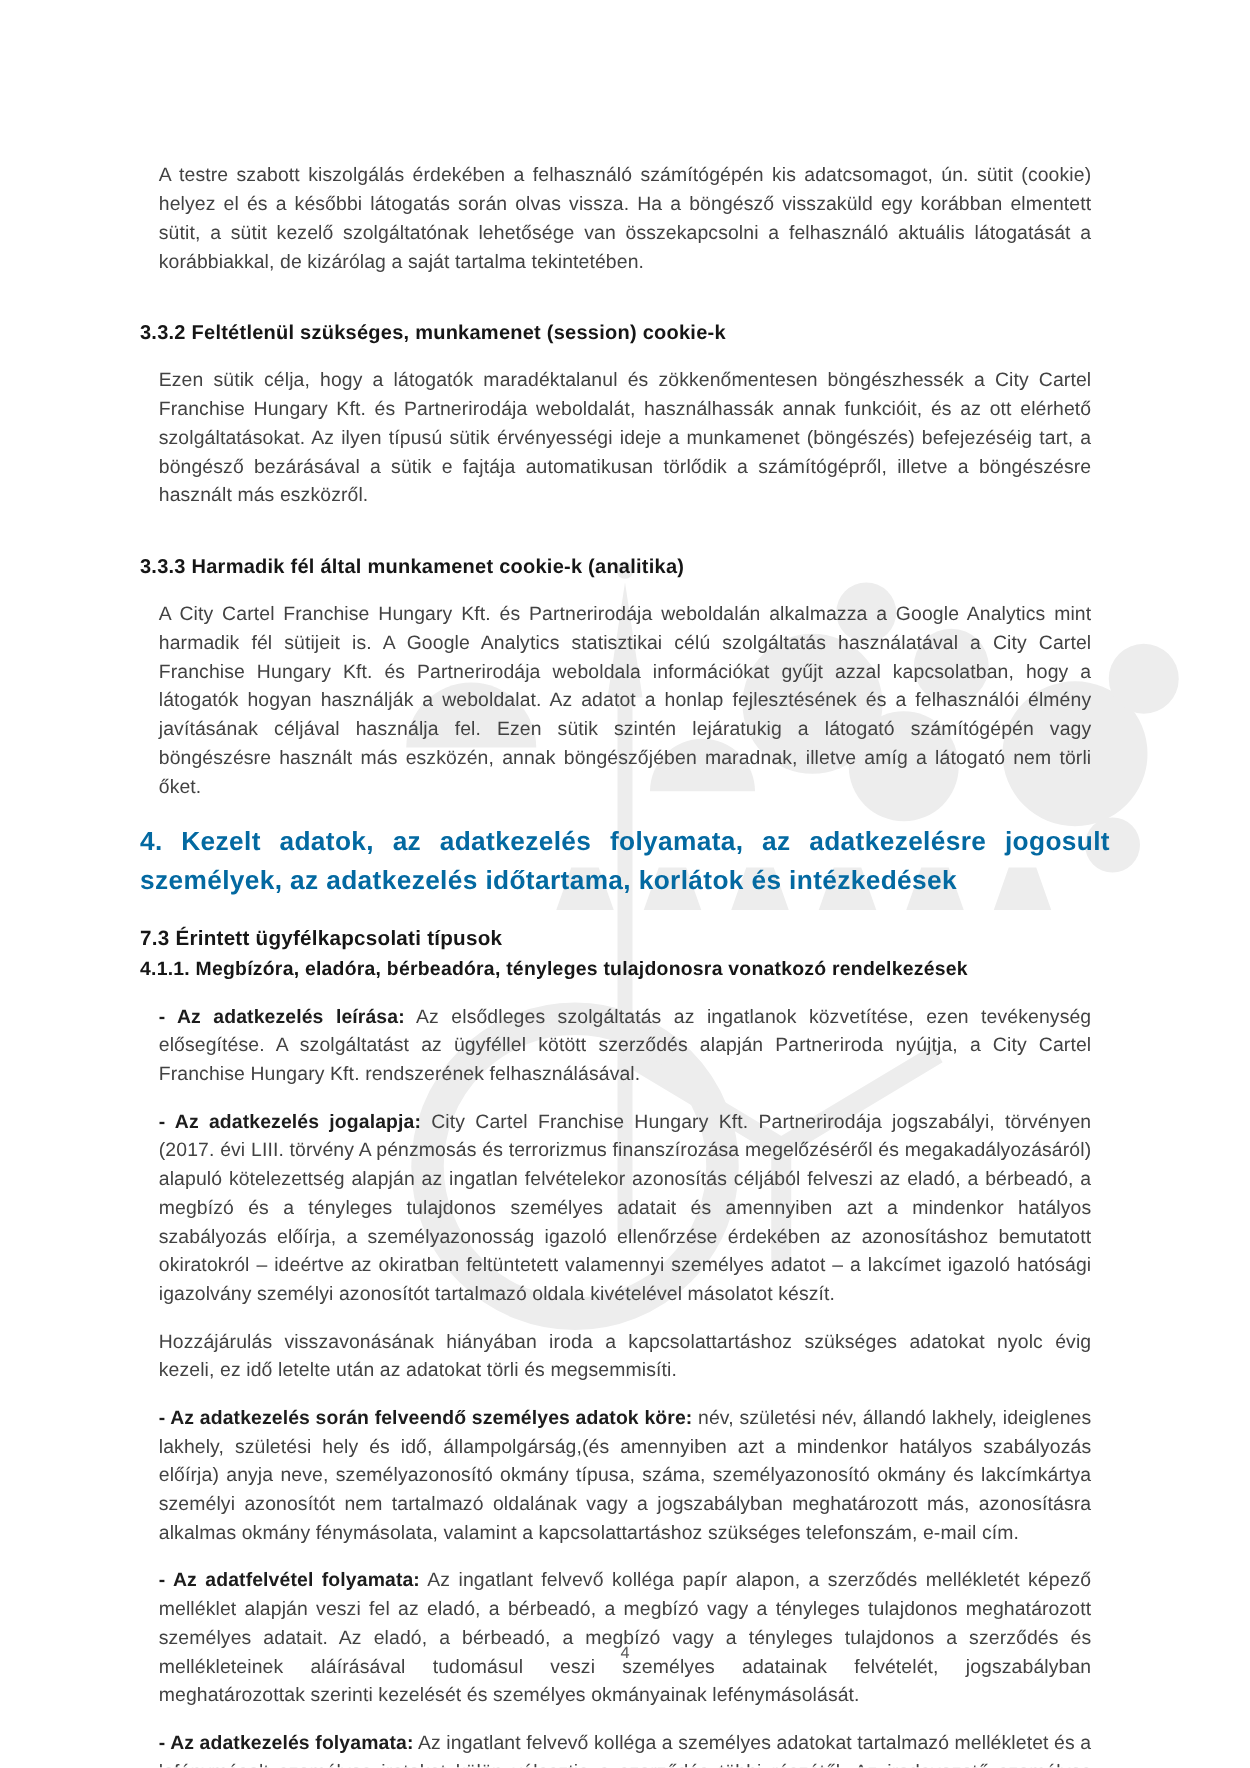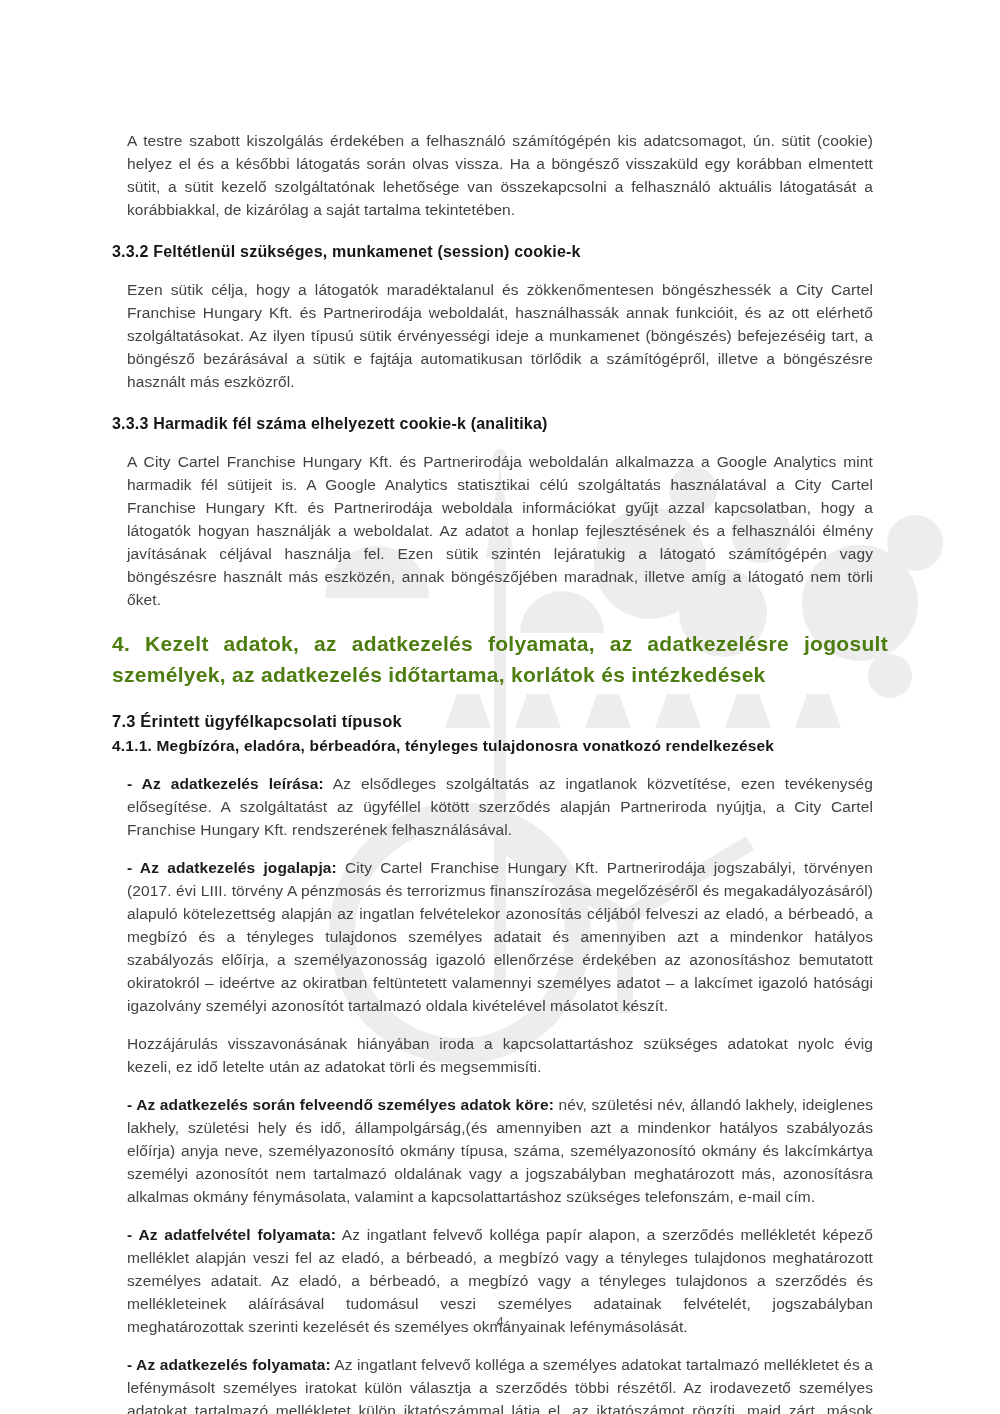--- a/index.html
+++ b/index.html
@@ -37,33 +37,33 @@
   p.body {
     margin: 15px;
     text-align: justify;
     font-weight: 400;
   }
   .lead {
     font-weight: 700;
     color: #1c1c1c;
   }
   h3.h-sub {
-    margin: 19px 0 0 0;
+    margin: 34px 0 0 0;
     font-size: 16px;
     line-height: 23px;
     font-weight: 800;
     color: #161616;
     letter-spacing: 0.2px;
   }
   h1.h-main {
     margin: 17px 0 20px 0;
     font-size: 21px;
     line-height: 31px;
     font-weight: 800;
-    color: #4d7c0f;
+    color: #0369a1;
     text-align: justify;
     letter-spacing: 0.3px;
   }
   h2.h-mid {
     margin: 0 0 1px 0;
     font-size: 16.5px;
     line-height: 23px;
     font-weight: 800;
     color: #161616;
     letter-spacing: 0.2px;
@@ -119,21 +119,21 @@
     </g>
   </svg>
 
   <div class="content">
 
     <p class="body">A testre szabott kiszolgálás érdekében a felhasználó számítógépén kis adatcsomagot, ún. sütit (cookie) helyez el és a későbbi látogatás során olvas vissza. Ha a böngésző visszaküld egy korábban elmentett sütit, a sütit kezelő szolgáltatónak lehetősége van összekapcsolni a felhasználó aktuális látogatását a korábbiakkal, de kizárólag a saját tartalma tekintetében.</p>
 
     <h3 class="h-sub">3.3.2 Feltétlenül szükséges, munkamenet (session) cookie-k</h3>
     <p class="body">Ezen sütik célja, hogy a látogatók maradéktalanul és zökkenőmentesen böngészhessék a City Cartel Franchise Hungary Kft. és Partnerirodája weboldalát, használhassák annak funkcióit, és az ott elérhető szolgáltatásokat. Az ilyen típusú sütik érvényességi ideje a munkamenet (böngészés) befejezéséig tart, a böngésző bezárásával a sütik e fajtája automatikusan törlődik a számítógépről, illetve a böngészésre használt más eszközről.</p>
 
-    <h3 class="h-sub">3.3.3 Harmadik fél száma elhelyezett cookie-k (analitika)</h3>
+    <h3 class="h-sub">3.3.3 Harmadik fél által munkamenet cookie-k (analitika)</h3>
     <p class="body">A City Cartel Franchise Hungary Kft. és Partnerirodája weboldalán alkalmazza a Google Analytics mint harmadik fél sütijeit is. A Google Analytics statisztikai célú szolgáltatás használatával a City Cartel Franchise Hungary Kft. és Partnerirodája weboldala információkat gyűjt azzal kapcsolatban, hogy a látogatók hogyan használják a weboldalat. Az adatot a honlap fejlesztésének és a felhasználói élmény javításának céljával használja fel. Ezen sütik szintén lejáratukig a látogató számítógépén vagy böngészésre használt más eszközén, annak böngészőjében maradnak, illetve amíg a látogató nem törli őket.</p>
 
     <h1 class="h-main">4. Kezelt adatok, az adatkezelés folyamata, az adatkezelésre jogosult személyek, az adatkezelés időtartama, korlátok és intézkedések</h1>
 
     <h2 class="h-mid">7.3 Érintett ügyfélkapcsolati típusok</h2>
     <h4 class="h-small">4.1.1. Megbízóra, eladóra, bérbeadóra, tényleges tulajdonosra vonatkozó rendelkezések</h4>
 
     <p class="body"><span class="lead">- Az adatkezelés leírása:</span><span> Az elsődleges szolgáltatás az ingatlanok közvetítése, ezen tevékenység elősegítése. A szolgáltatást az ügyféllel kötött szerződés alapján Partneriroda nyújtja, a City Cartel Franchise Hungary Kft. rendszerének felhasználásával.</span></p>
 
     <p class="body"><span class="lead">- Az adatkezelés jogalapja:</span><span> City Cartel Franchise Hungary Kft. Partnerirodája jogszabályi, törvényen (2017. évi LIII. törvény A pénzmosás és terrorizmus finanszírozása megelőzéséről és megakadályozásáról) alapuló kötelezettség alapján az ingatlan felvételekor azonosítás céljából felveszi az eladó, a bérbeadó, a megbízó és a tényleges tulajdonos személyes adatait és amennyiben azt a mindenkor hatályos szabályozás előírja, a személyazonosság igazoló ellenőrzése érdekében az azonosításhoz bemutatott okiratokról – ideértve az okiratban feltüntetett valamennyi személyes adatot – a lakcímet igazoló hatósági igazolvány személyi azonosítót tartalmazó oldala kivételével másolatot készít.</span></p>

